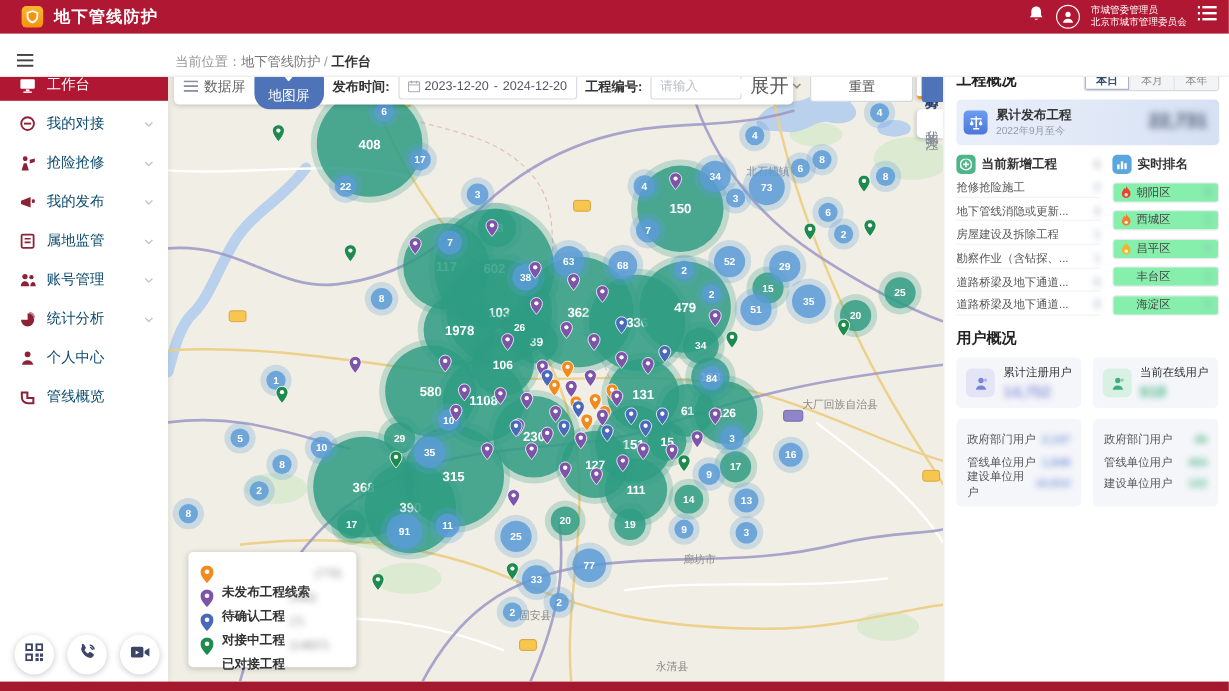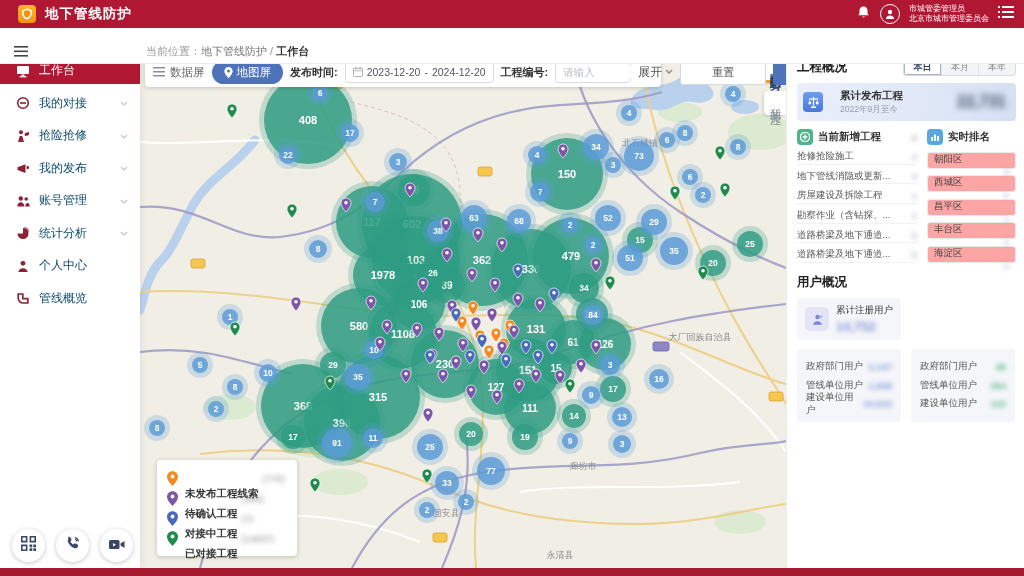--- a/index.html
+++ b/index.html
@@ -40,27 +40,27 @@
   
   #map-area { position:absolute; left:140px; top:52px; width:646px; height:516px; overflow:hidden; background:#f1eee5; }
   #map-svg { position:absolute; left:0; top:0; }
 
   
   #map-toolbar { position:absolute; left:5px; top:5px; height:30px; width:516px; background:#fff;
     border-radius:4px; box-shadow:0 1px 4px rgba(0,0,0,.18); display:flex; align-items:center;
     padding:0 8px; gap:7px; z-index:10; white-space:nowrap; }
   #data-screen-btn { display:flex; align-items:center; gap:5px; color:#666; font-size:11.5px; cursor:pointer; }
   #map-screen-btn { display:flex; align-items:center; gap:4px; background:#4e73b8; color:#fff;
-    font-size:11.5px; border-radius:13px; padding:4px 12px; cursor:pointer; }
+    font-size:11.5px; border-radius:13px; padding:4px 12px; cursor:pointer;flex-direction:column; }
   .fl-label { font-size:11px; color:#333; font-weight:bold; }
   .fl-box { display:flex; align-items:center; gap:4px; border:1px solid #d9dce3; border-radius:3px;
     height:22px; padding:0 7px; font-size:10.5px; color:#556; background:#fff; }
   #proj-input { border:none; outline:none; width:74px; font-size:10.5px; color:#333; }
   #proj-input::placeholder { color:#bcbfc6; }
-  #expand-link { font-size:12px; color:#555; display:flex; align-items:center; gap:3px; cursor:pointer; }
+  #expand-link { font-size:16px; color:#555; display:flex; align-items:center; gap:3px; cursor:pointer; }
   .btn { font-size:11px; border-radius:3px; padding:4px 31px; cursor:pointer; }
   .btn.ghost { border:1px solid #d5d8de; color:#555; background:#fff; }
   .btn.primary { background:#4e73b8; color:#fff; border:1px solid #4e73b8; }
 
   
   #map-legend { position:absolute; left:17px; top:408px; width:140px; background:#fff; border-radius:4px;
     box-shadow:0 1px 5px rgba(0,0,0,.2); padding:8px 10px; z-index:9; }
   .lg-row { display:flex; align-items:center; height:20px; }
   .lg-row svg { flex:0 0 11px; margin-right:7px; }
   .lg-label { font-size:10.5px; color:#333; font-weight:bold;margin-top:31px; }
@@ -82,37 +82,37 @@
   #period-tabs { margin-left:auto; display:flex; border:1px solid #d8dbe2; border-radius:3px; overflow:hidden; }
   .p-tab { width:37px; height:16px; font-size:9px; display:flex; align-items:center; justify-content:center;
     background:#f3f4f6; color:#888; border-left:1px solid #e2e4ea; cursor:pointer; }
   .p-tab:first-child { border-left:none; }
   .p-tab.active { background:#fff; color:#33476b; font-weight:bold; box-shadow:inset 0 0 0 1px #aab4c8; }
 
   #total-card { margin-top:7px; height:38px; border-radius:4px; display:flex; align-items:center; padding:0 10px 0 6px;
     background:linear-gradient(100deg,#eaeffa 0%,#dde6f6 70%,#d5e0f3 100%); }
   #total-icon { width:20px; height:20px; border-radius:4px; background:linear-gradient(180deg,#6d9bf2,#4b78d8);
     display:flex; align-items:center; justify-content:center; }
-  #total-texts { margin-left:17px; }
+  #total-texts { margin-left:7px; }
   #total-title { font-size:10.5px; color:#333; font-weight:bold; }
   #total-sub { font-size:8.5px; color:#99a; margin-top:1px; }
   #total-value { margin-left:auto; font-size:16px; font-weight:bold; color:#3b4a63; }
 
   #two-cols { display:flex; margin-top:8px; gap:10px; }
   #col-new { width:124px; }
   #col-rank { width:92px; }
   .col-head { display:flex; align-items:center; gap:5px; }
   .col-head .hd-ic { width:16px; height:16px; border-radius:4px; display:flex; align-items:center; justify-content:center; }
   .col-head .hd-tt { font-size:10.5px; color:#333; font-weight:bold; }
   .col-head .hd-ct { margin-left:auto; font-size:9.5px; color:#99a; }
   .np-row { display:flex; align-items:center; height:15.5px; margin-top:4.2px; border-bottom:1px solid #f1f2f5;
     font-size:9.5px; color:#555; }
   .np-row .np-val { margin-left:auto; color:#8a97b8; }
-  .rk-row { display:flex; align-items:flex-start; height:17px; margin-top:6.5px; border:1px solid #e8eaef; border-radius:3px;
-    padding:0 6px; font-size:9.5px; color:#444; background:#fca5a5;flex-direction:column; }
+  .rk-row { display:flex; align-items:center; height:17px; margin-top:6.5px; border:1px solid #e8eaef; border-radius:3px;
+    padding:0 6px; font-size:9.5px; color:#444; background:#86efac; }
   .rk-row svg { margin-right:4px; }
   .rk-row .rk-val { margin-left:auto; color:#8a97b8; }
 
   #users-title { margin-top:11px; }
   #user-cards { display:flex; gap:10px; margin-top:7px; }
   .u-card { width:104px; height:42px; background:#f5f6fa; border-radius:4px; display:flex; align-items:center; padding:0 8px; }
   .u-card .uc-ic { width:24px; height:24px; border-radius:5px; display:flex; align-items:center; justify-content:center; }
   .u-card .uc-texts { margin-left:7px; }
   .uc-label { font-size:9.5px; color:#333; }
   .uc-value { font-size:13px; font-weight:bold; margin-top:2px; }
@@ -227,20 +227,30 @@
       <span class="chev"><svg width="8" height="6" viewBox="0 0 8 6">
           <path d="M1 1l3 3 3-3" stroke="#c4c7cd" fill="none" stroke-width="1.2"></path>
         </svg></span>
     </div>
     <div class="sb-item">
       <svg class="sb-ic" viewBox="0 0 14 14" fill="currentColor">
         <path d="M1.5 6.3v2.6l8 3.1V3.2l-8 3.1z"></path>
         <rect x="10.5" y="5" width="2.5" height="3.2" rx="1.1"></rect>
       </svg>
       <span>我的发布</span>
+      <span class="chev"><svg width="8" height="6" viewBox="0 0 8 6">
+          <path d="M1 1l3 3 3-3" stroke="#c4c7cd" fill="none" stroke-width="1.2"></path>
+        </svg></span>
+    </div>
+    <div class="sb-item">
+      <svg class="sb-ic" viewBox="0 0 14 14" fill="currentColor">
+        <rect x="2" y="1.5" width="10" height="11" rx="1" fill="none" stroke="currentColor" stroke-width="1.5"></rect>
+        <path d="M4.5 5h5M4.5 8h5" stroke="currentColor" stroke-width="1.3" fill="none"></path>
+      </svg>
+      <span>属地监管</span>
       <span class="chev"><svg width="8" height="6" viewBox="0 0 8 6">
           <path d="M1 1l3 3 3-3" stroke="#c4c7cd" fill="none" stroke-width="1.2"></path>
         </svg></span>
     </div>
     <div class="sb-item">
       <svg class="sb-ic" viewBox="0 0 14 14" fill="currentColor">
         <circle cx="4.8" cy="4.5" r="2.2"></circle>
         <path d="M1.3 12.5c0-2.6 1.6-4.2 3.5-4.2s3.5 1.6 3.5 4.2z"></path>
         <circle cx="10.2" cy="5" r="1.8"></circle>
         <path d="M9.2 12.5c.2-2.1 1-3.5 2.4-3.5 1.2 0 2 1.3 2.2 3.5z"></path>
@@ -1225,20 +1235,33 @@
             <circle cx="7" cy="4.4" r="2.4"></circle>
             <path d="M2.3 12.6a4.8 4.8 0 0 1 9.4 0z"></path>
             <circle cx="11" cy="4" r="1.5" opacity="0.5"></circle>
           </svg>
         </span>
         <span class="uc-texts">
           <div class="uc-label">累计注册用户</div>
           <div class="uc-value blur">14,752</div>
         </span>
       </div>
+      <div class="u-card theme-green">
+        <span class="uc-ic">
+          <svg width="13" height="13" viewBox="0 0 14 14" fill="currentColor">
+            <circle cx="7" cy="4.4" r="2.4"></circle>
+            <path d="M2.3 12.6a4.8 4.8 0 0 1 9.4 0z"></path>
+            <circle cx="11" cy="4" r="1.5" opacity="0.5"></circle>
+          </svg>
+        </span>
+        <span class="uc-texts">
+          <div class="uc-label">当前在线用户</div>
+          <div class="uc-value blur">618</div>
+        </span>
+      </div>
     </div>
   <div id="user-lists">
       <div class="u-list theme-blue">
         <div class="ul-row">
           <span>政府部门用户</span>
           <span class="ul-val blur">2,147</span>
         </div>
         <div class="ul-row">
           <span>管线单位用户</span>
           <span class="ul-val blur">1,848</span>

